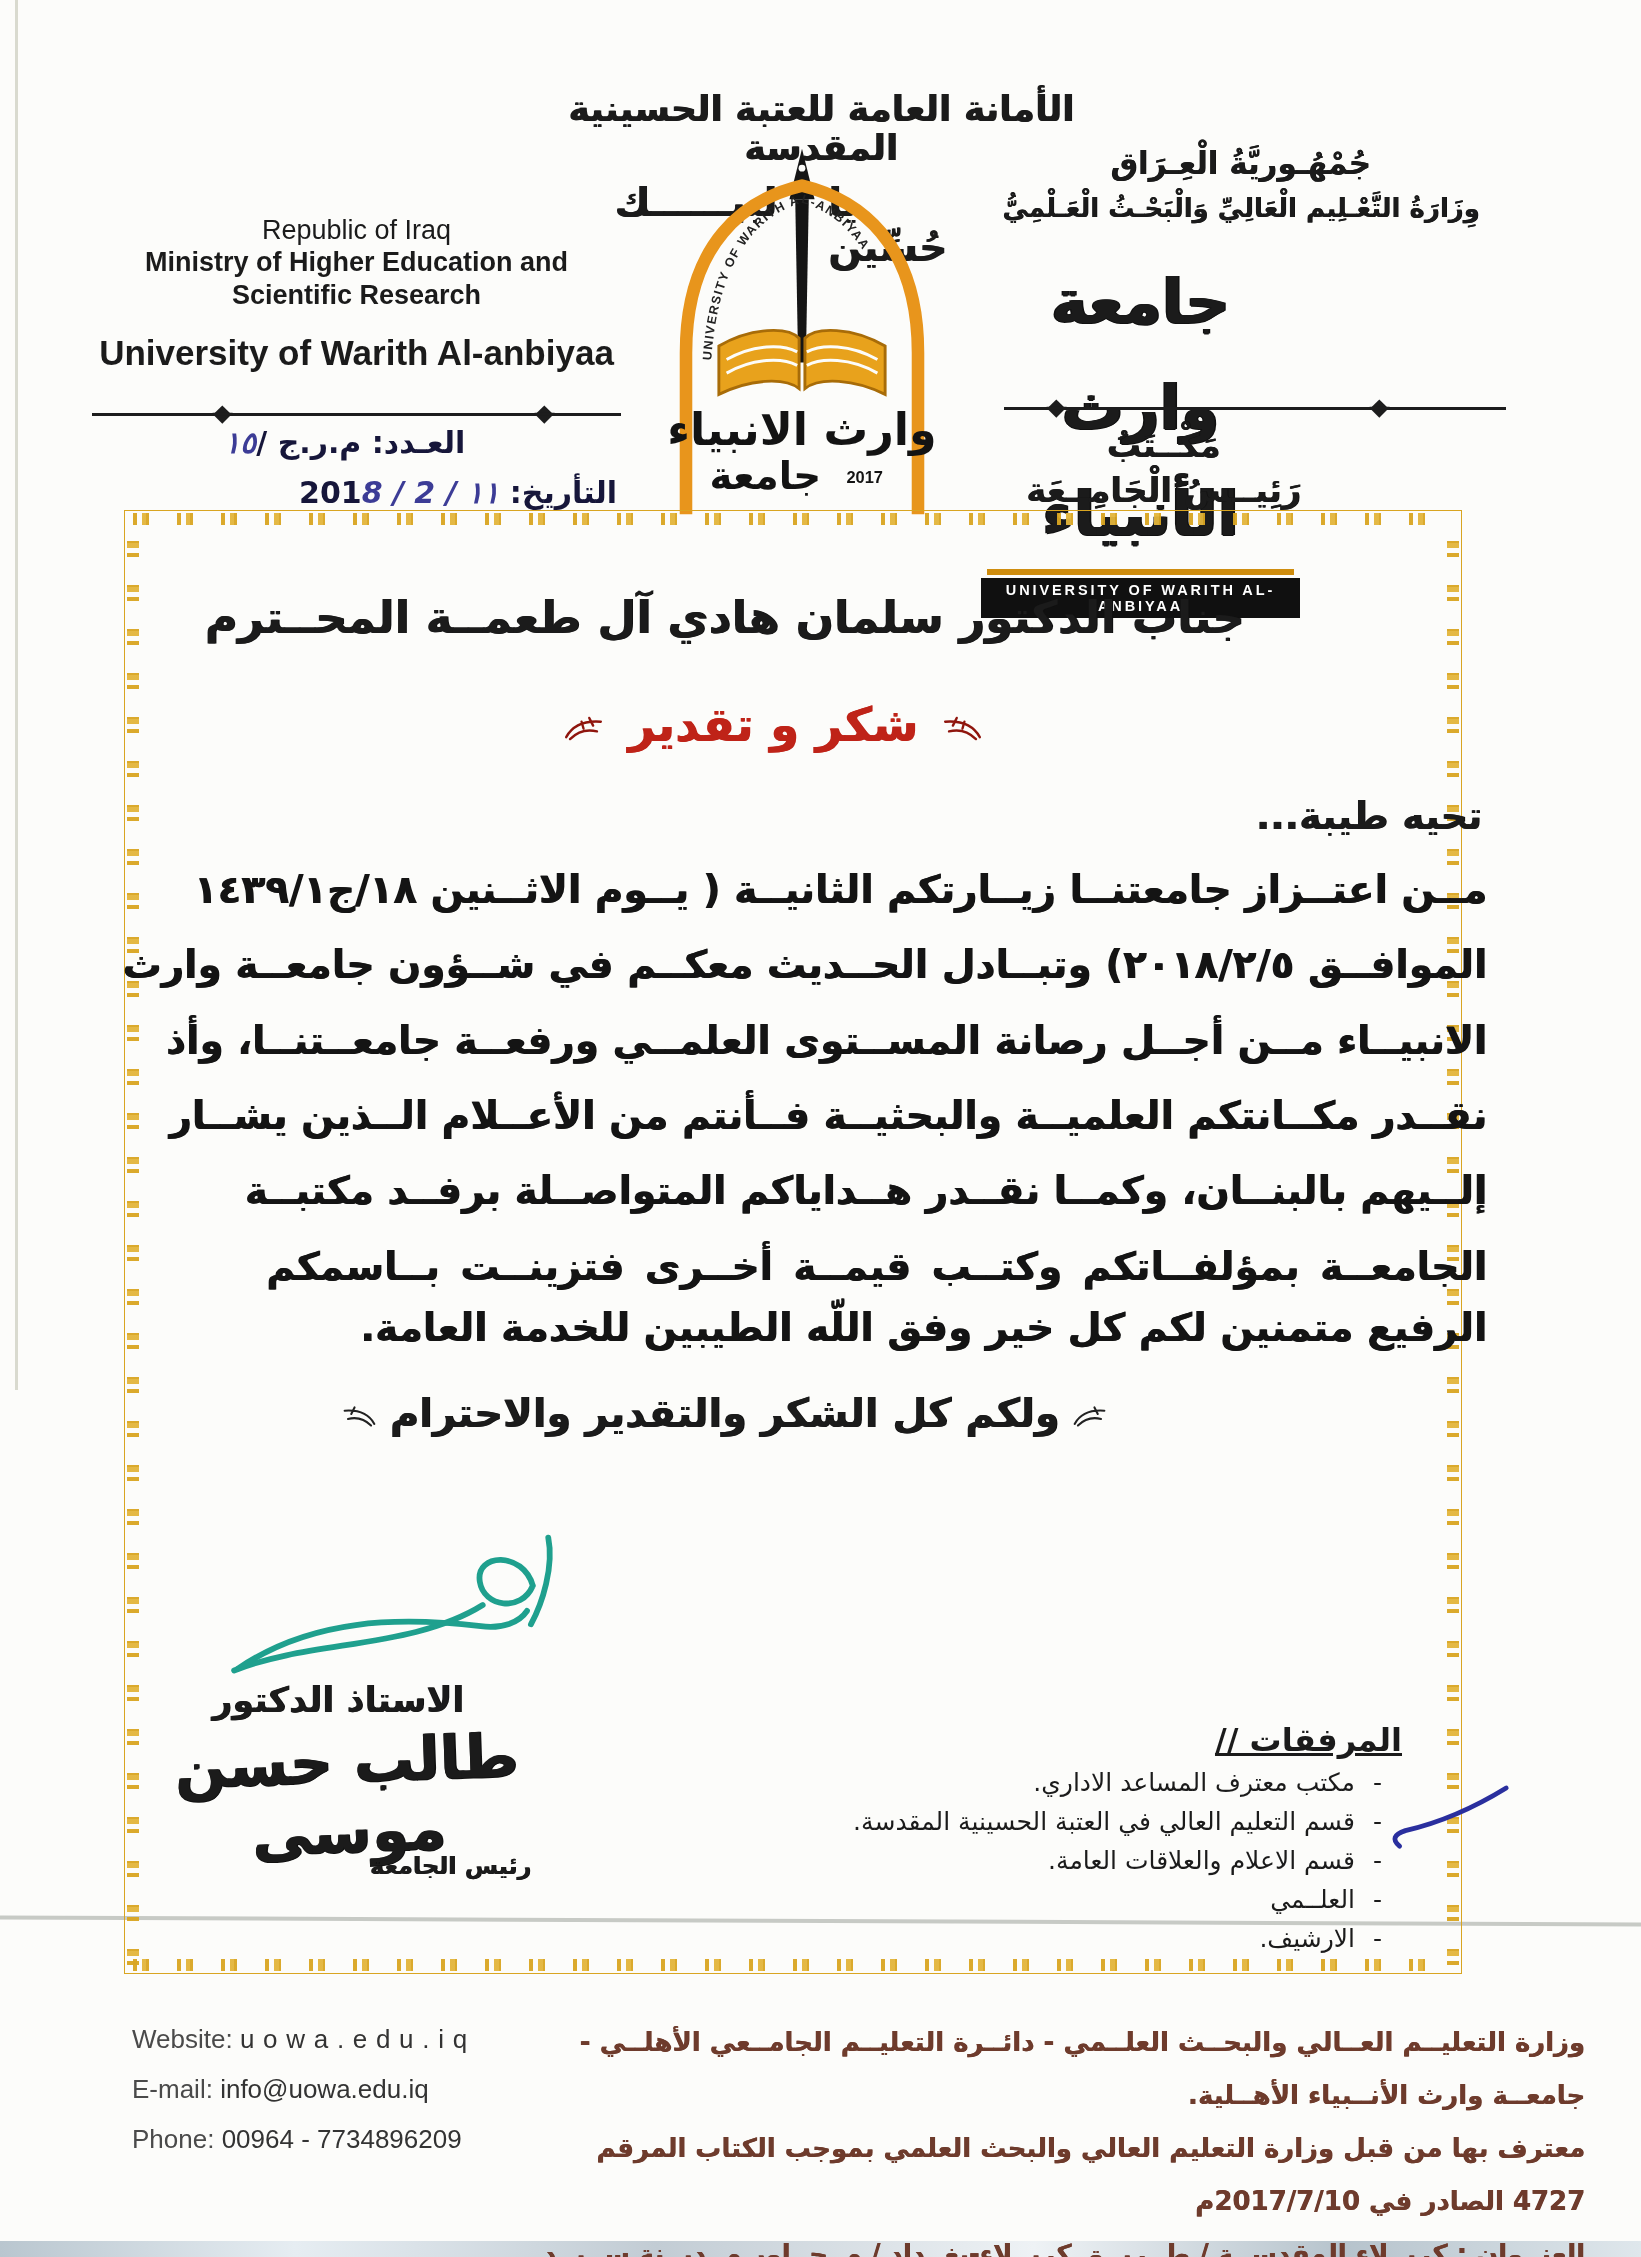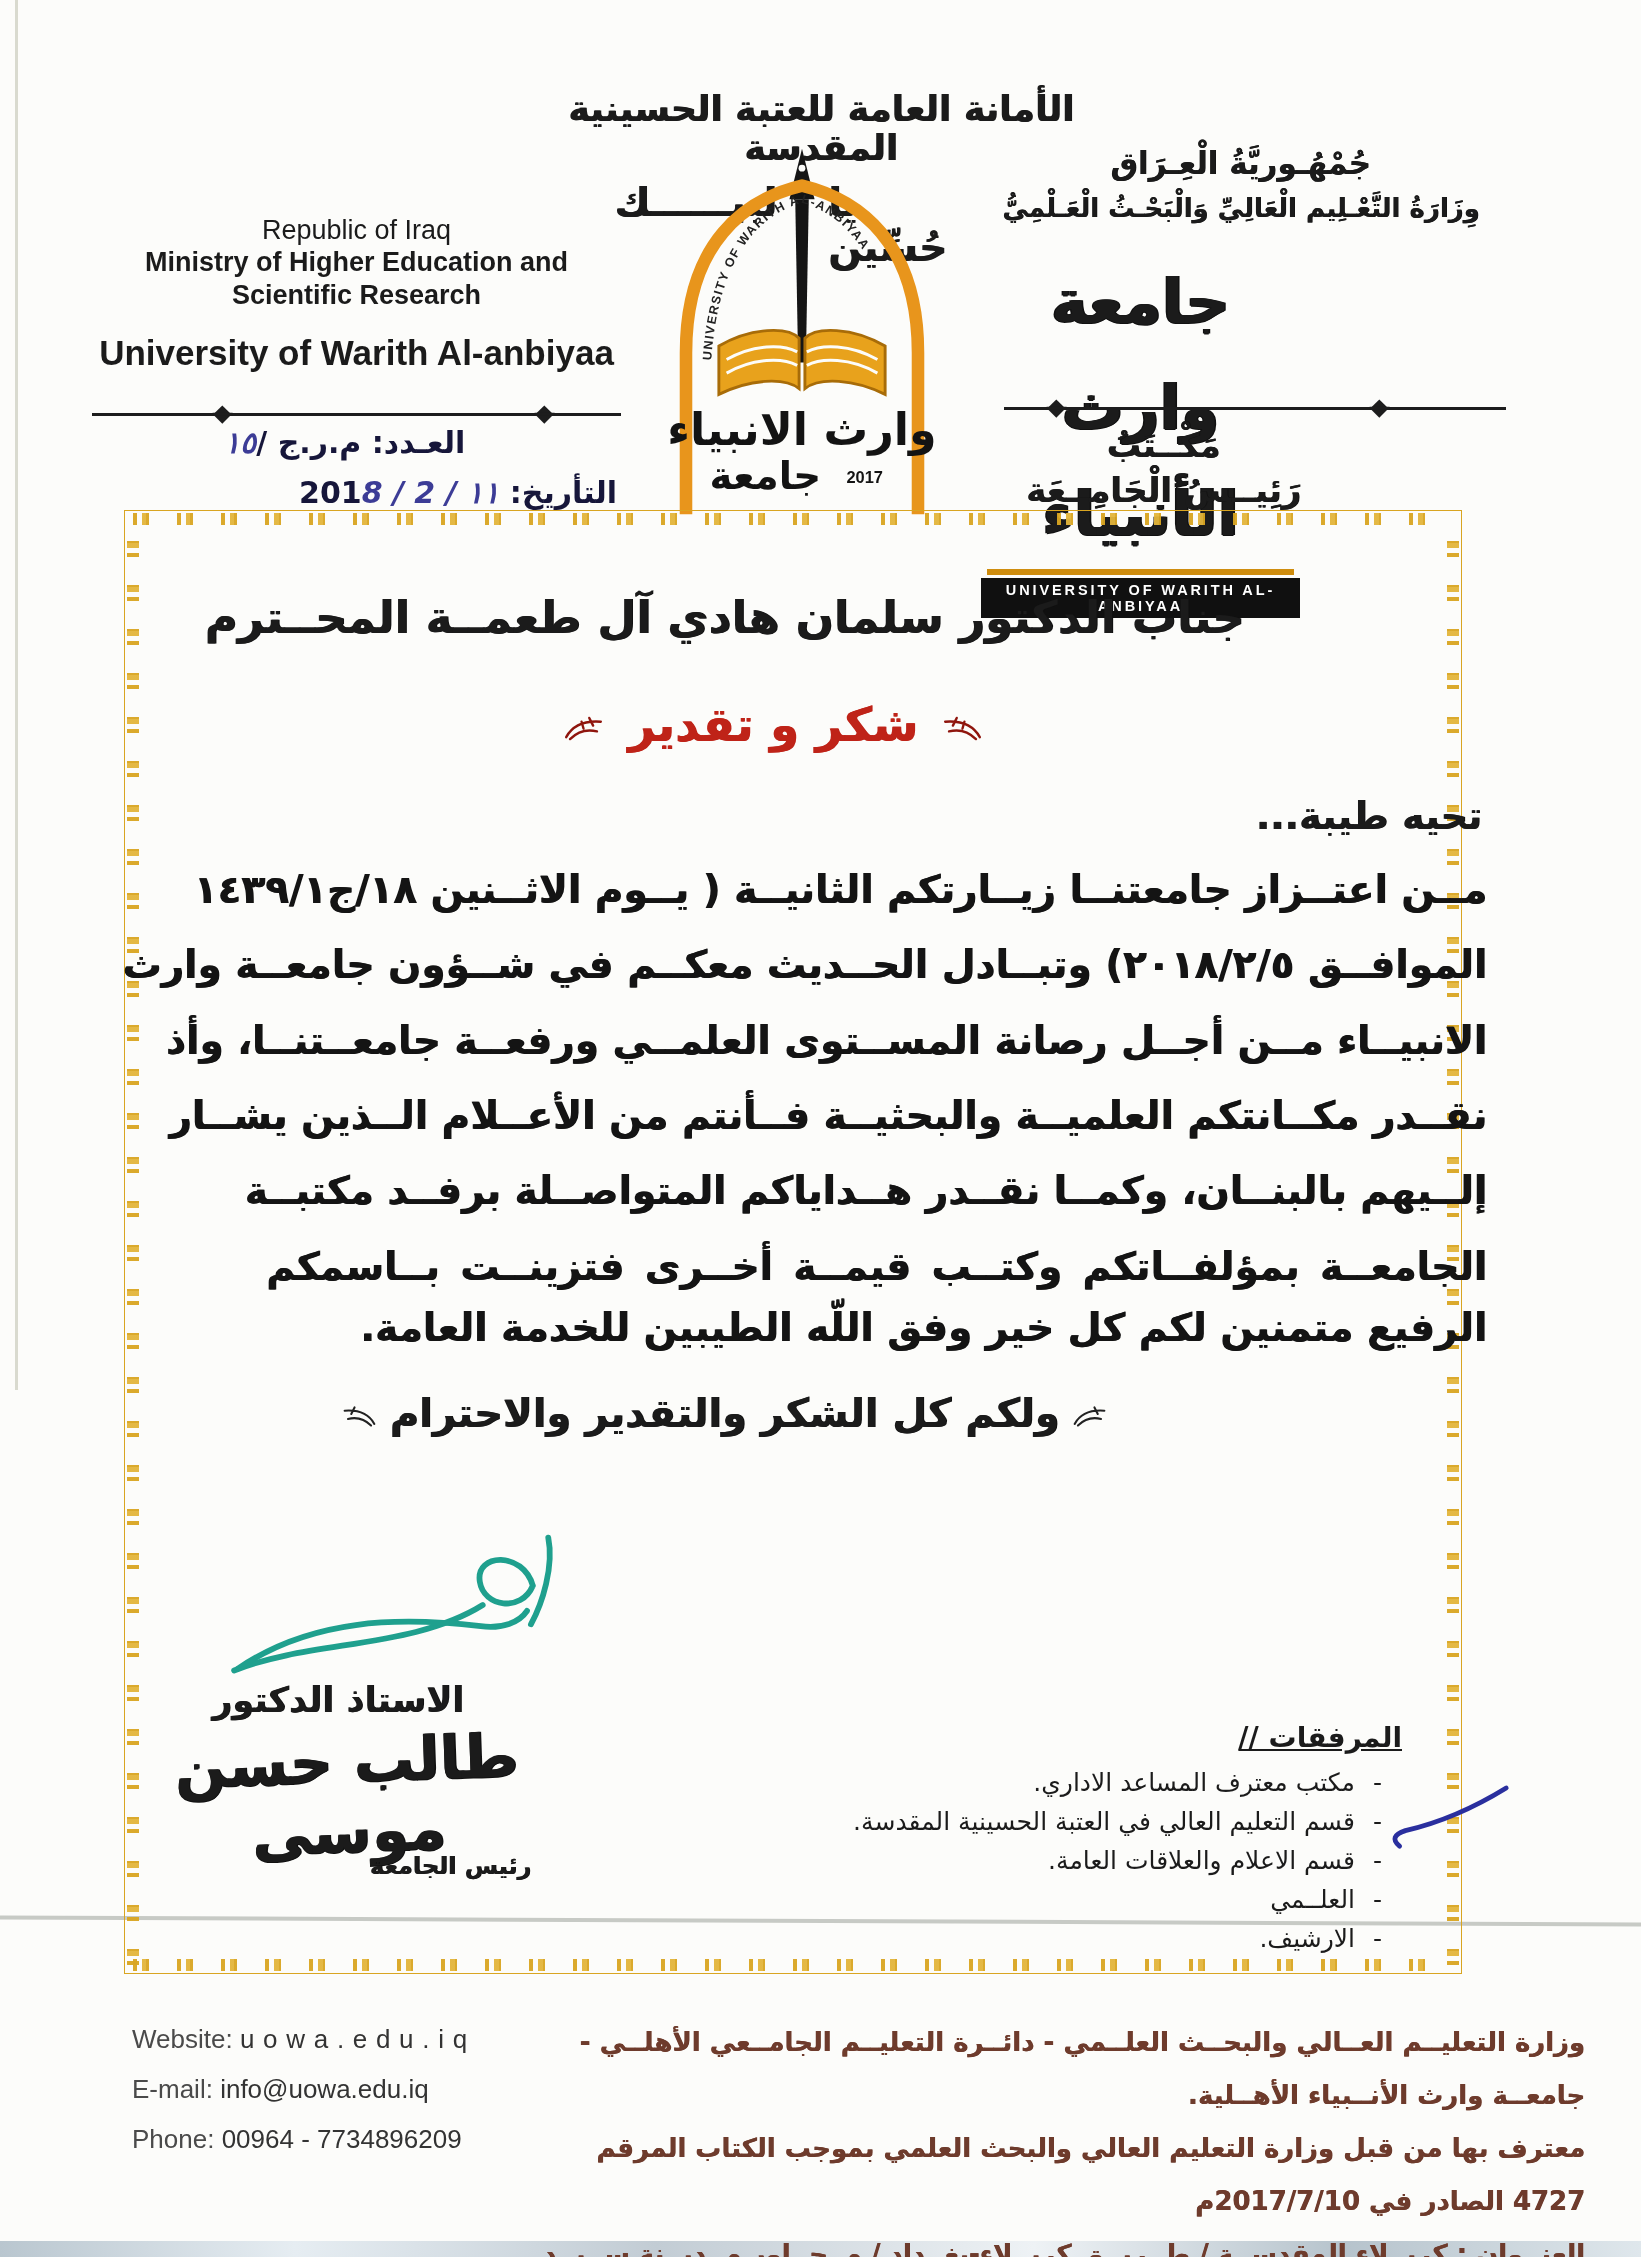--- a/index.html
+++ b/index.html
@@ -74,21 +74,21 @@
     text-shadow:0.9px 0 #111;}
   .closing .flor{margin:0 13.5px;}
 
   
   .sig-title{left:145px;top:1680px;width:386px;text-align:center;font-size:35px;font-weight:bold;text-shadow:0.8px 0 #111;}
   .sig-name{left:116px;top:1726px;width:463px;text-align:center;font-size:60px;font-weight:bold;
     letter-spacing:-1.9px;transform:rotate(-2deg);text-shadow:1.4px 0 #111,0 1px #111;}
   .sig-pos{left:145px;top:1852px;width:386px;font-size:24px;font-weight:bold;text-shadow:0.9px 0 #111;}
 
   
-  .att-label{right:239px;top:1721px;font-size:28px;font-weight:bold;text-decoration:underline;}
+  .att-label{right:239px;top:1721px;font-size:32px;font-weight:bold;text-decoration:underline;}
   .att-list{right:259px;top:1763px;width:676px;list-style:none;margin:0;padding:0;direction:rtl;text-align:right;}
   .att-list li{font-size:25px;line-height:39px;position:relative;padding-right:27px;}
   .att-list li:before{content:"-";position:absolute;right:0;top:0;}
 
   
   .f-left{left:108px;top:2014px;width:463px;}
   .f-left .row{font-size:26px;color:#4a4a4a;line-height:50px;font-family:"Liberation Sans","DejaVu Sans",sans-serif;margin-left:24px;}
   .f-left .val{color:#333;}
   .f-left .web{letter-spacing:8.7px;}
   .f-right{right:56px;top:2016px;width:1062px;text-align:right;color:#6e3b2c;font-size:26px;

